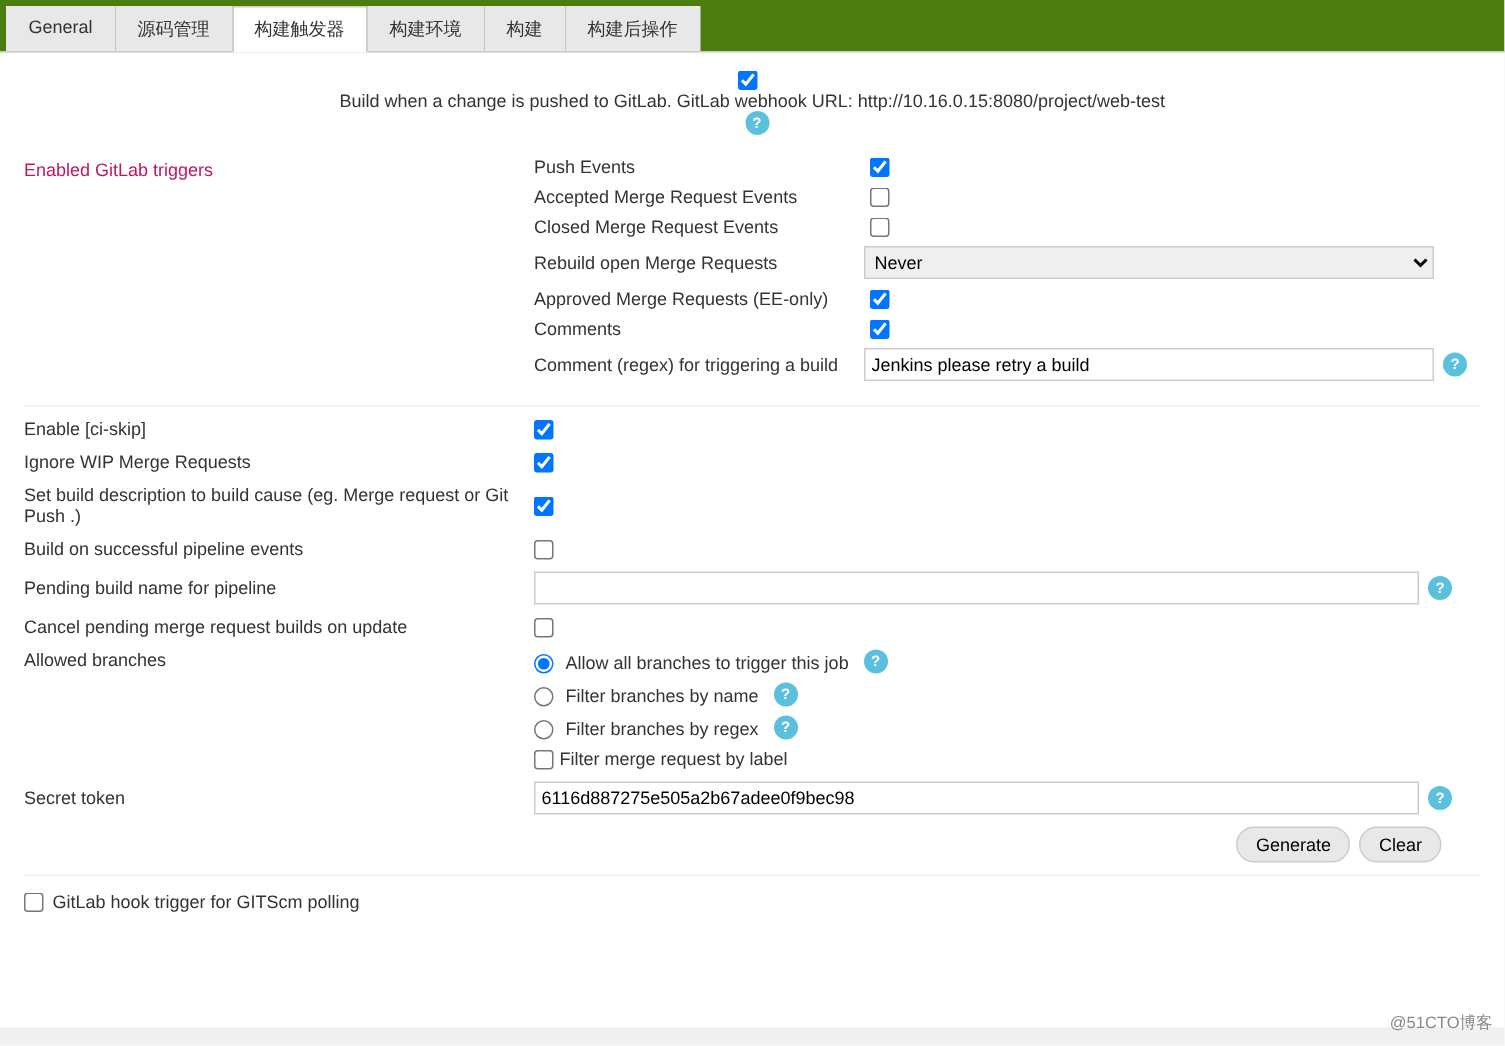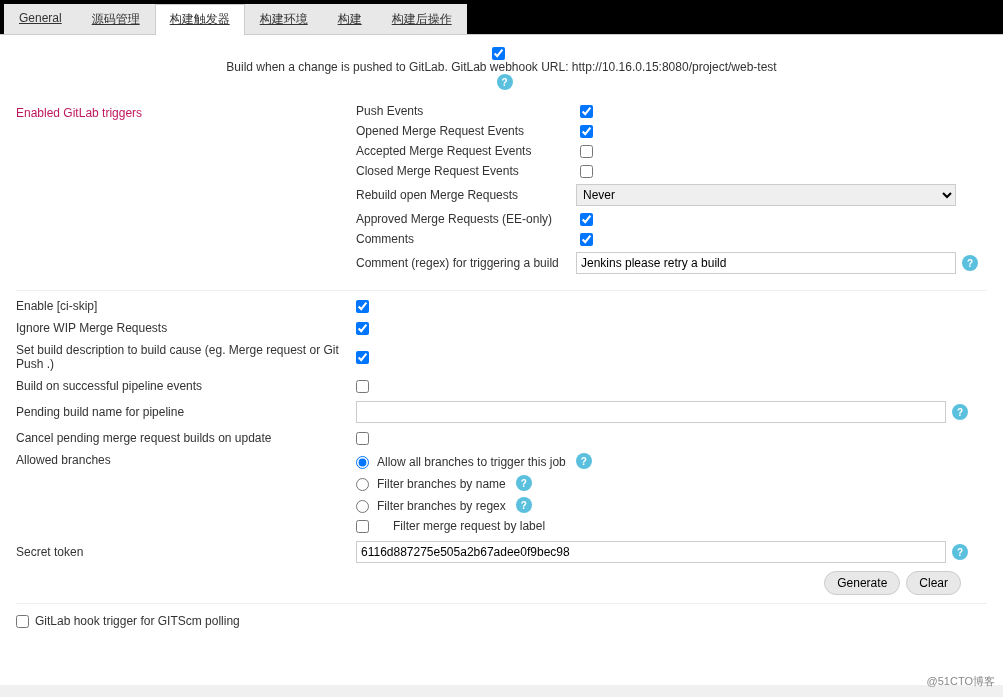--- a/index.html
+++ b/index.html
@@ -5,24 +5,23 @@
     * { box-sizing: border-box; margin: 0; padding: 0; }
     body {
       font-family: Arial, sans-serif;
       font-size: 12px;
       background: #f0f0f0;
       color: #333;
     }
 
     .top-nav {
       display: flex;
-      background: #000000;
+      background: #4d7c0f;
       border-bottom: 1px solid #ccc;
       padding: 0 4px;
-      text-decoration: underline;
     }
     .nav-tab {
       padding: 6px 14px;
       cursor: pointer;
       border: 1px solid transparent;
       border-bottom: none;
       margin-top: 4px;
       background: #e8e8e8;
       font-size: 12px;
     }
@@ -151,21 +150,21 @@
       font-size: 12px;
       gap: 4px;
     }
     .radio-row input[type="radio"] {
       margin-right: 4px;
     }
     .checkbox-row {
       display: flex;
       align-items: center;
       font-size: 12px;
-      gap: 20px;
+      gap: 0;
     }
     .checkbox-row input[type="checkbox"] {
       margin-right: 4px;
     }
 
     .token-row {
       display: flex;
       align-items: center;
       margin-bottom: 8px;
       font-size: 12px;
@@ -245,24 +244,20 @@
 
   <div class="triggers-block">
     <div class="triggers-label">Enabled GitLab triggers</div>
     <div class="triggers-rows">
 
       <div class="trigger-row">
         <label>Push Events</label>
         <input type="checkbox" checked="" style="">
       </div>
 
-      <div class="trigger-row">
-        <label>Opened Merge Request Events</label>
-        <input type="checkbox" checked="" style="">
-      </div>
 
       <div class="trigger-row">
         <label>Accepted Merge Request Events</label>
         <input type="checkbox" style="">
       </div>
 
       <div class="trigger-row">
         <label>Closed Merge Request Events</label>
         <input type="checkbox" style="">
       </div>

